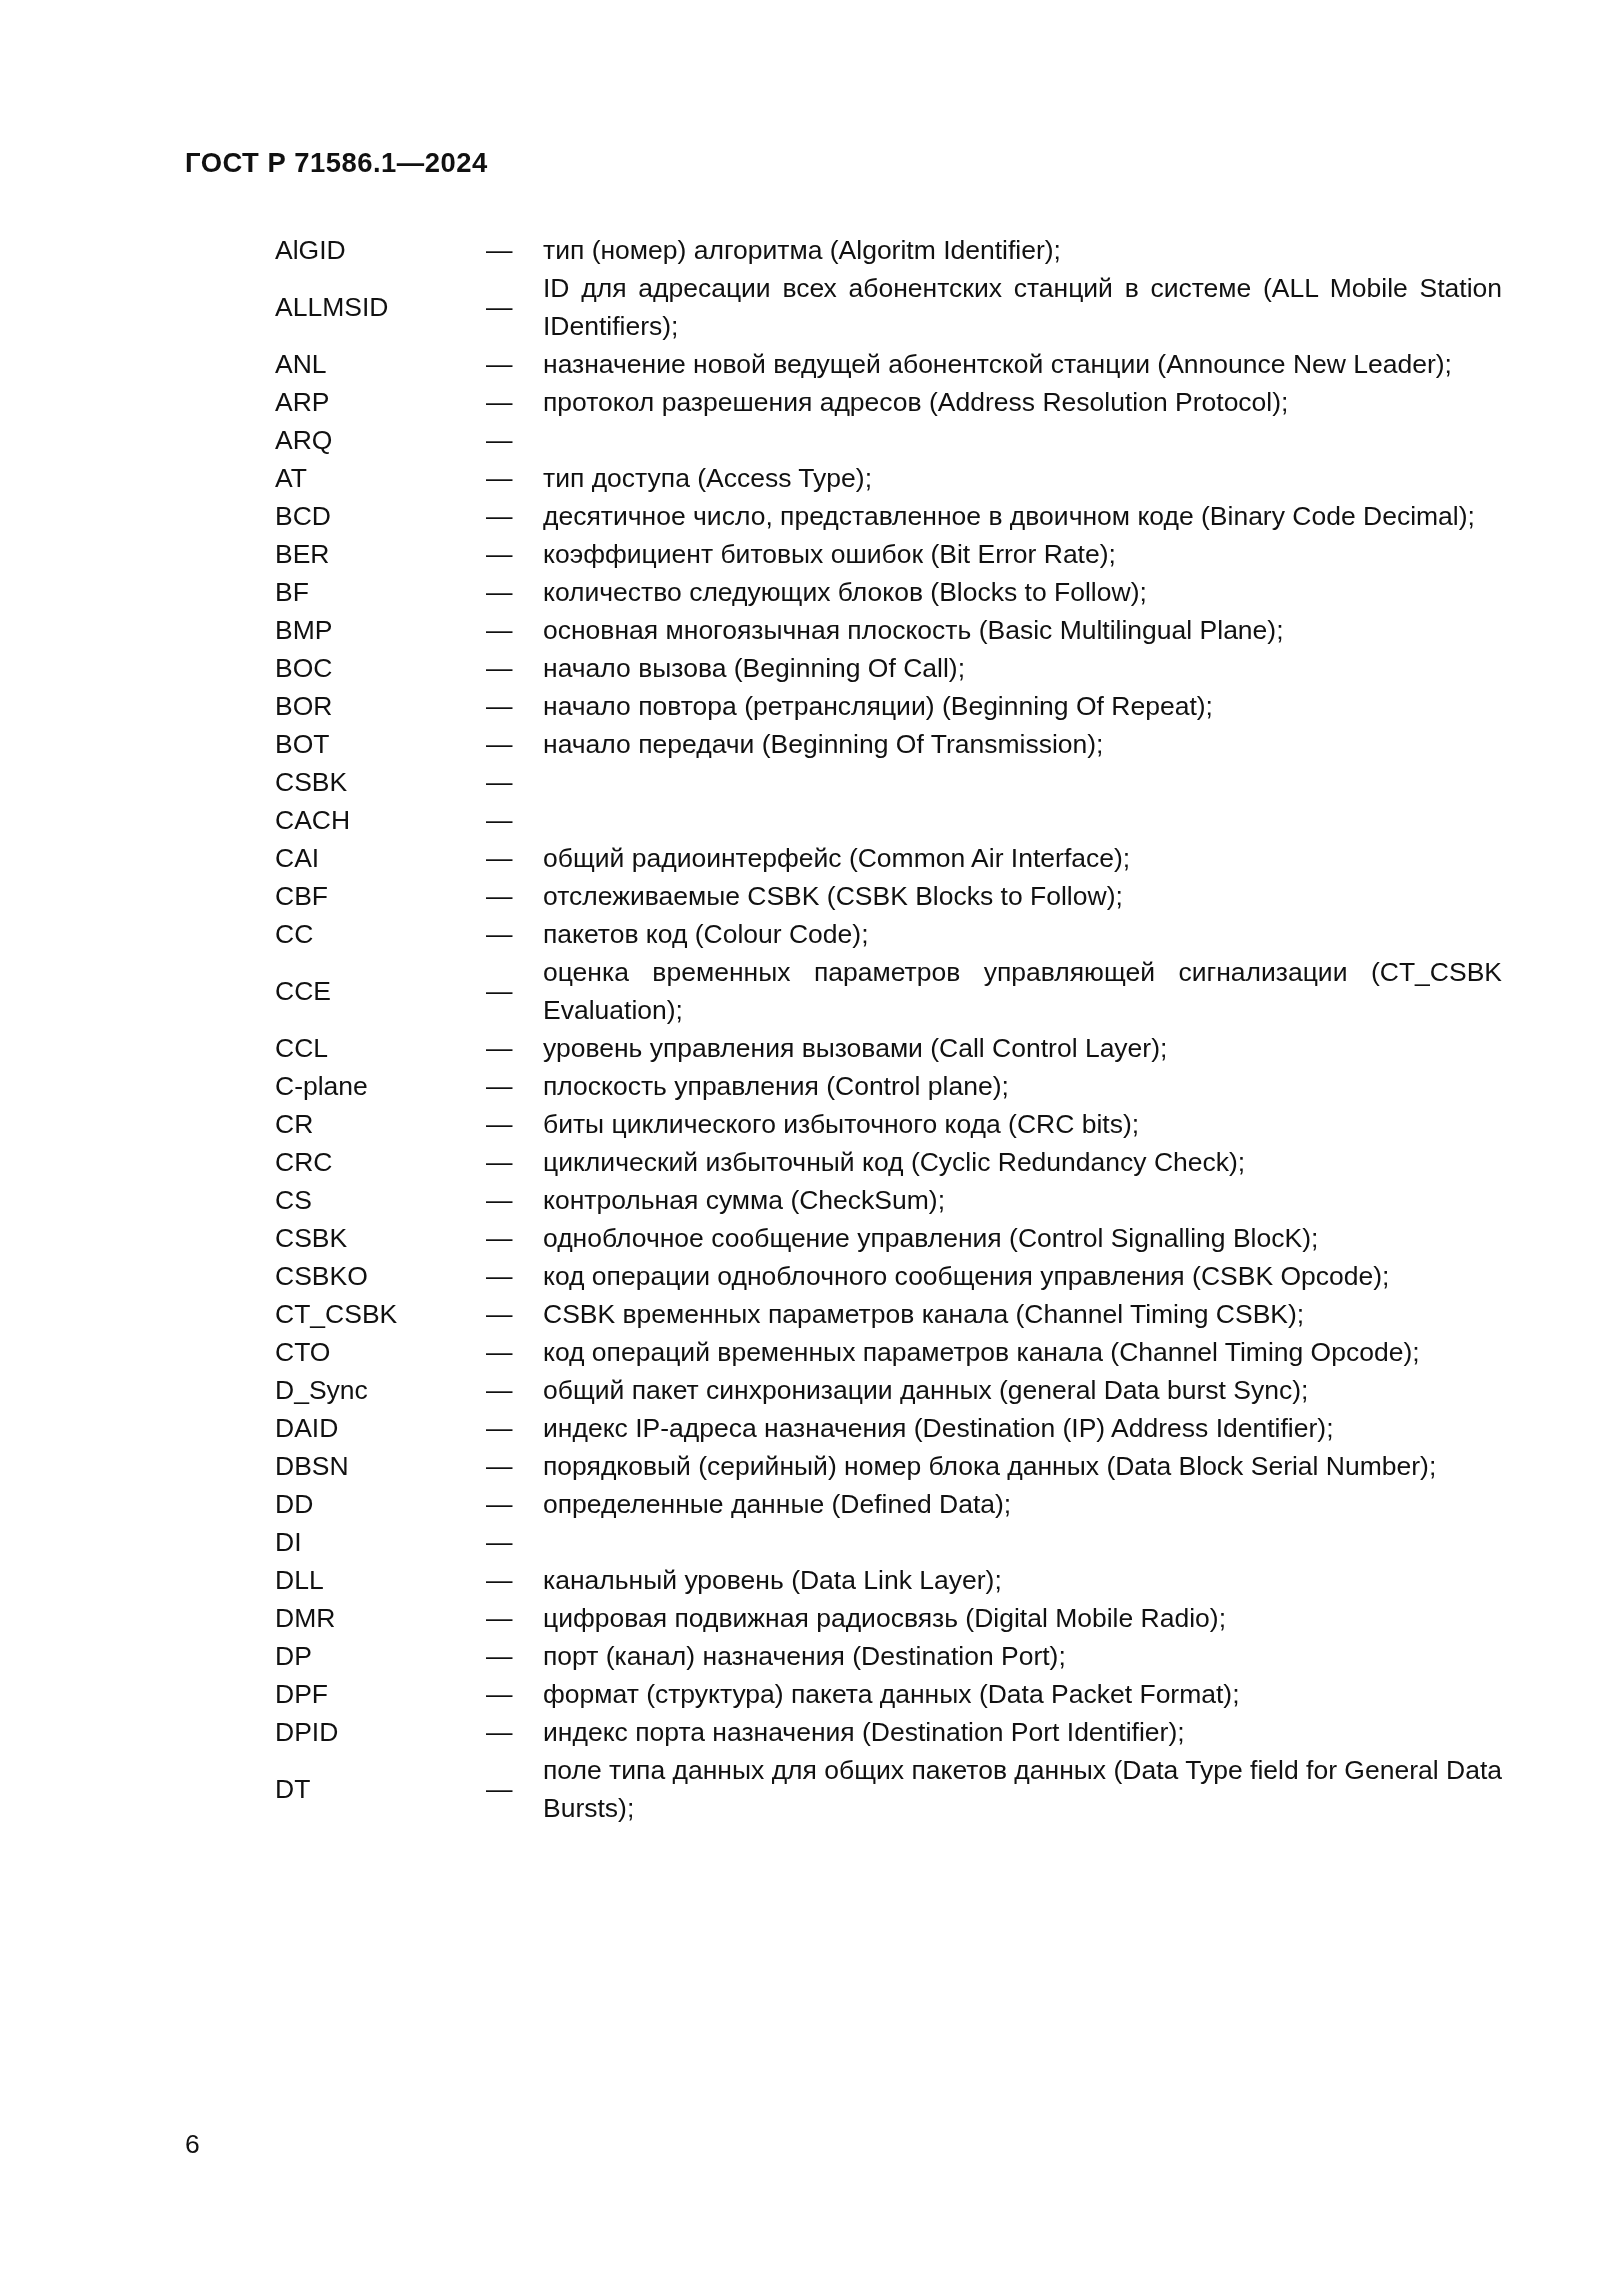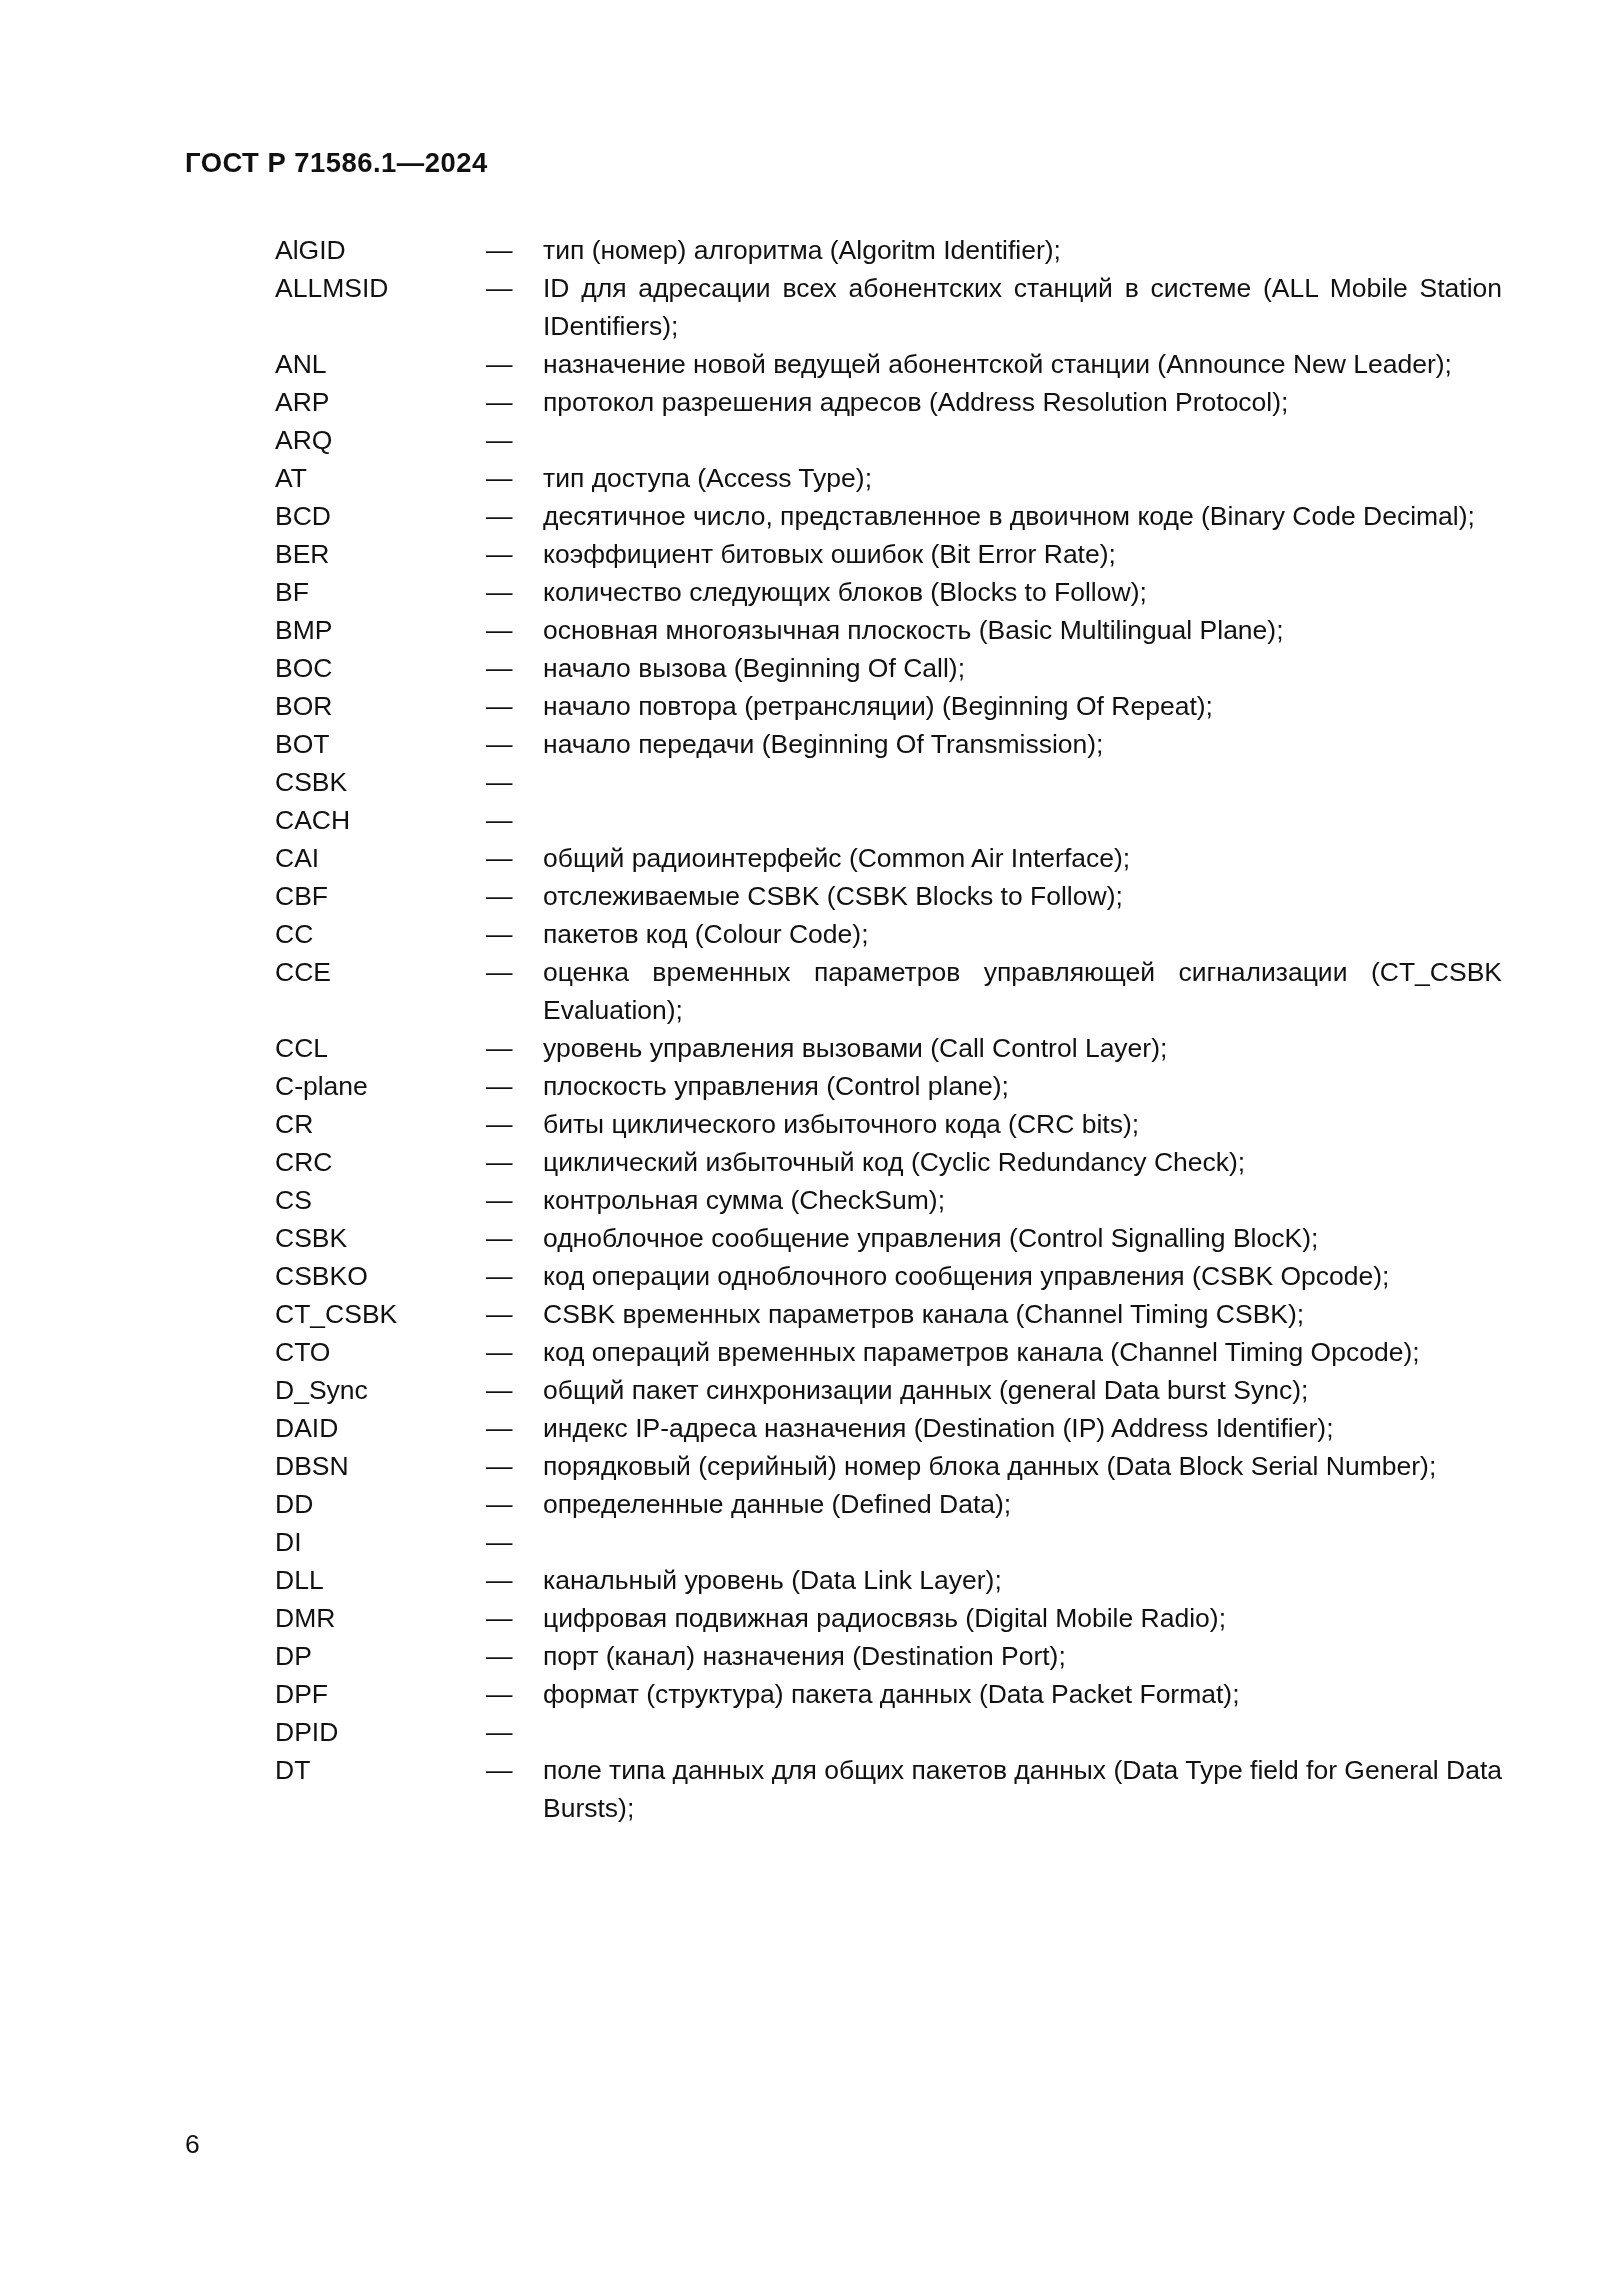--- a/index.html
+++ b/index.html
@@ -27,21 +27,21 @@
     white-space: nowrap;
   }
   .abbr-list {
     position: absolute;
     left: 235px;
     top: 231px;
     width: 1227px;
   }
   .row {
     display: flex;
-    align-items: flex-start;
+    align-items: center;
     font-size: 26.5px;
     line-height: 38px;
   }
   .abbr {
     width: 211px;
     flex: 0 0 211px;
     white-space: nowrap;
   }
   .dash {
     width: 57px;
@@ -280,20 +280,21 @@
 
   <div class="row">
     <span class="abbr">DPF</span>
     <span class="dash">—</span>
     <span class="def">формат (структура) пакета данных (Data Packet Format);</span>
   </div>
 
   <div class="row">
     <span class="abbr">DPID</span>
     <span class="dash">—</span>
+    <span class="def">индекс порта назначения (Destination Port Identifier);</span>
   </div>
 
   <div class="row">
     <span class="abbr">DT</span>
     <span class="dash">—</span>
     <span class="def">поле типа данных для общих пакетов данных (Data Type field for General Data Bursts);</span>
   </div>
 </div>
 
   <div class="page-number">6</div>

